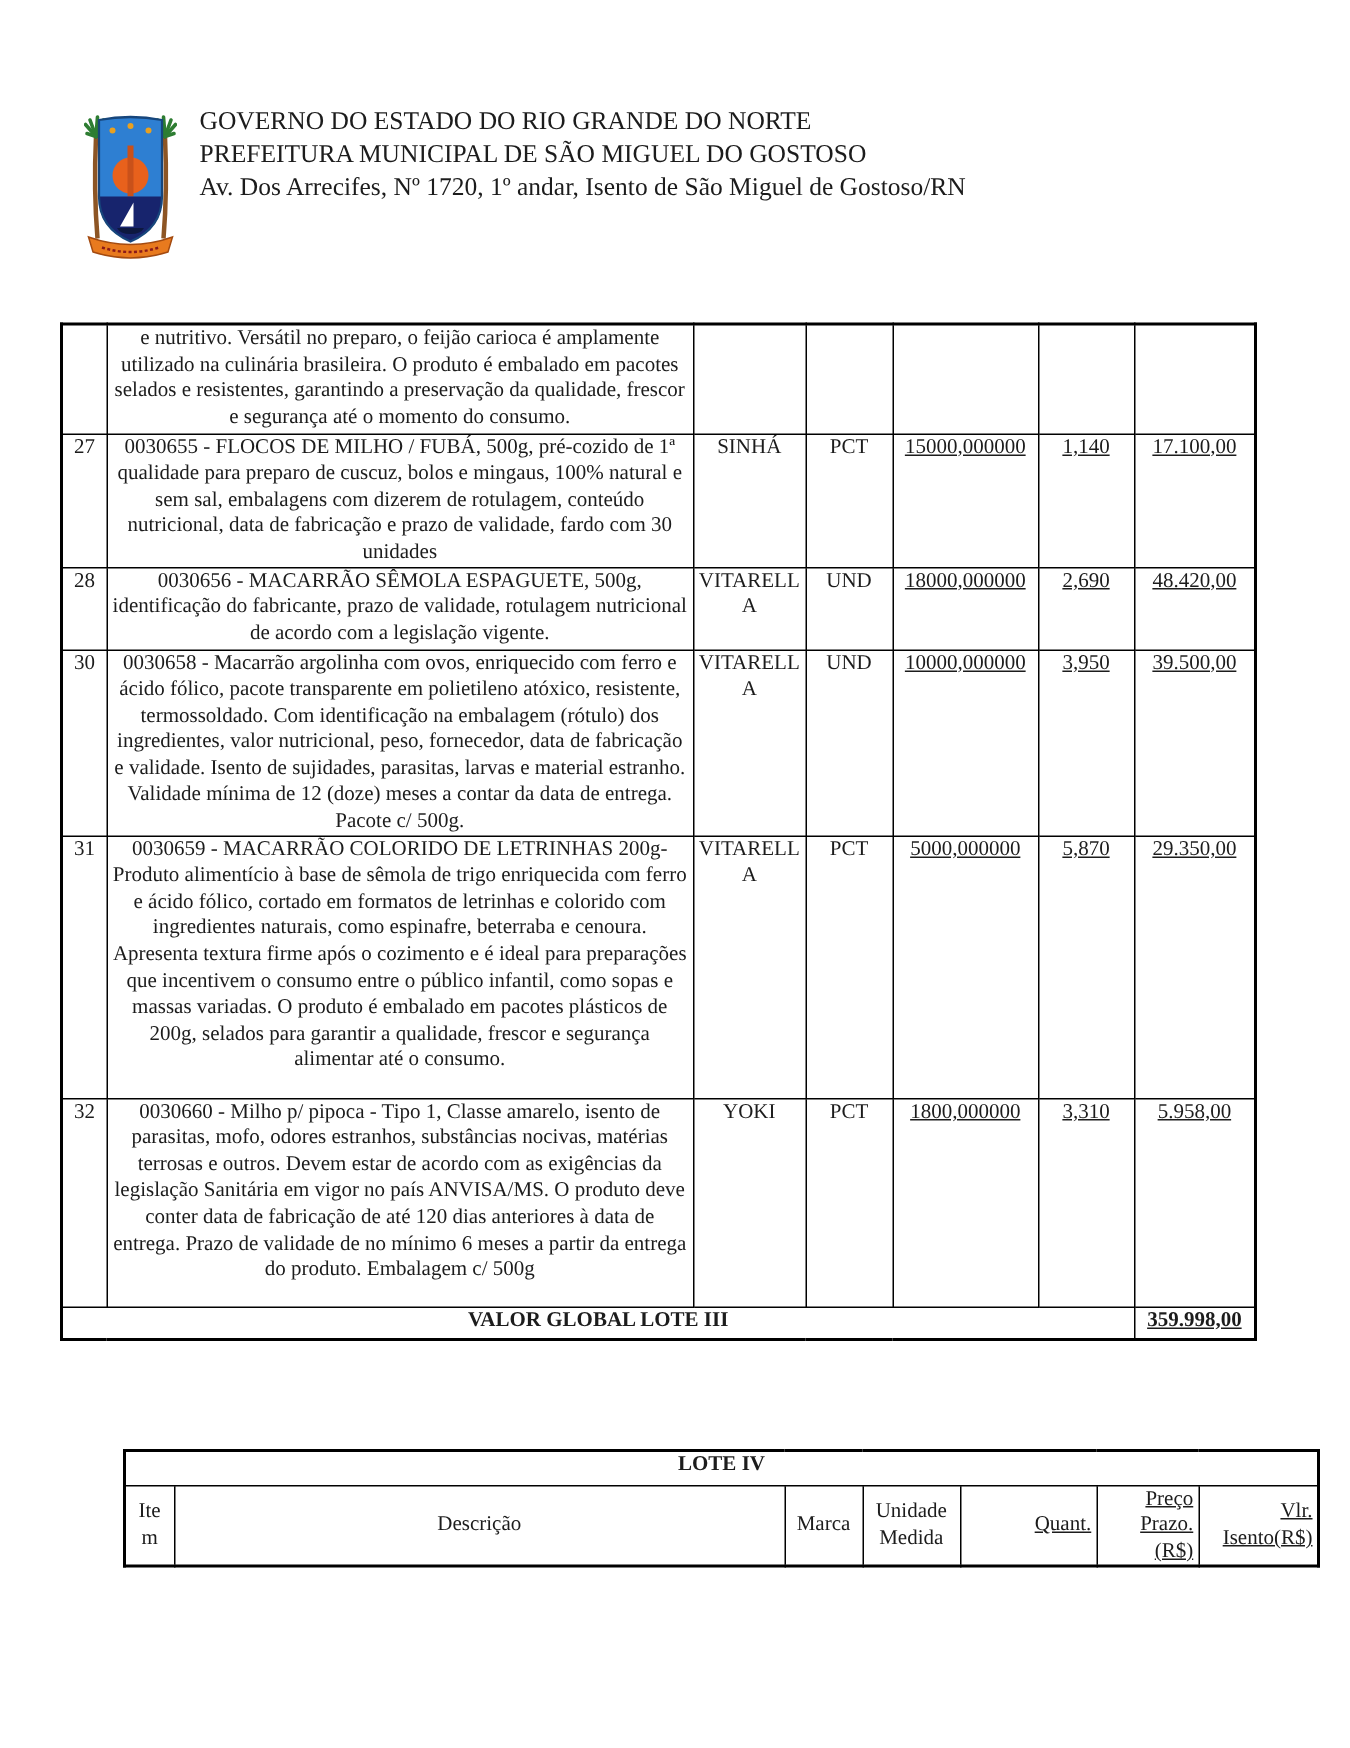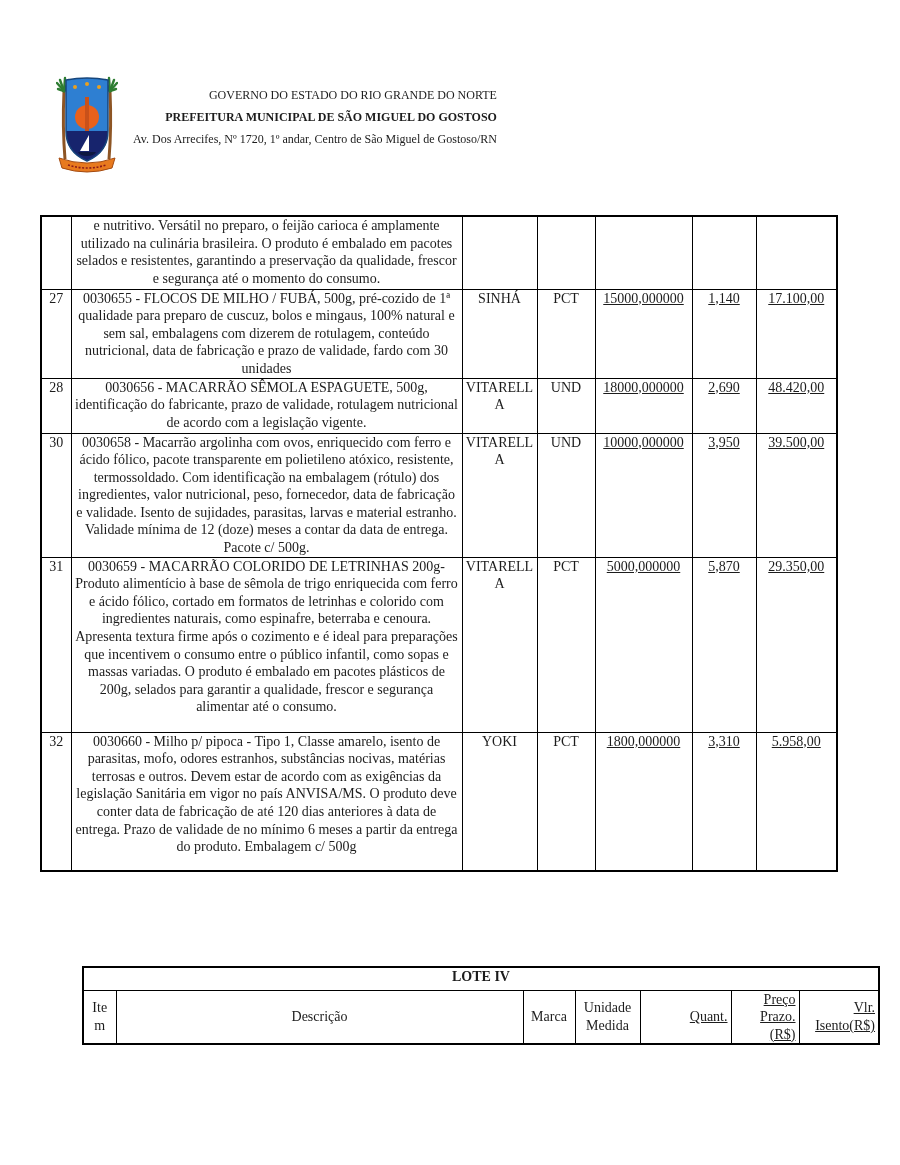--- a/index.html
+++ b/index.html
@@ -3,22 +3,22 @@
 <meta charset="utf-8">
 <style>
   html,body{margin:0;padding:0;}
   body{
     width:900px;height:1165px;background:#ffffff;position:relative;
     font-family:"Liberation Serif", serif;color:#1c1c1c;
     -webkit-font-smoothing:antialiased;
   }
   
   .logo{position:absolute;left:56px;top:73px;}
-  .letterhead{position:absolute;left:133px;top:84px;font-size:12px;line-height:22px;white-space:nowrap;text-align:right;}
-  .letterhead .bold-line{font-weight:bold;}
+  .letterhead{position:absolute;left:133px;top:70px;font-size:17px;line-height:22px;white-space:nowrap;}
+  .letterhead .bold-line{font-weight:normal;}
   
   table.doc{
     position:absolute;left:40px;border-collapse:collapse;table-layout:fixed;
     width:797px;font-size:14px;line-height:17.6px;
     border:2px solid #000;
   }
   table.doc td{
     border:1px solid #000;padding:0 3px;vertical-align:top;
     word-wrap:break-word;overflow:hidden;text-align:center;
   }
@@ -75,21 +75,21 @@
   <g>
     <path d="M3,85 Q31,95 59,85 L56,95 Q31,103 6,95 Z" stroke-width="1" fill="#e87a1e"></path>
     <path d="M3,85 Q31,95 59,85 L56,95 Q31,103 6,95 Z" fill="none" stroke-width="1" stroke="#a34a10"></path>
     <path d="M12,92 Q31,98 50,92" fill="none" stroke-width="1.6" stroke-dasharray="2 1.6" stroke="#8b1a1a"></path>
   </g>
 </svg>
 
 <div class="letterhead">
   <div>GOVERNO DO ESTADO DO RIO GRANDE DO NORTE</div>
   <div class="bold-line">PREFEITURA MUNICIPAL DE SÃO MIGUEL DO GOSTOSO</div>
-  <div>Av. Dos Arrecifes, Nº 1720, 1º andar, Centro de São Miguel de Gostoso/RN</div>
+  <div>Av. Dos Arrecifes, Nº 1720, 1º andar, Isento de São Miguel de Gostoso/RN</div>
 </div>
 
 <table class="doc" id="lote3-table">
   <colgroup>
     <col style="width:30px">
       <col style="width:391px">
       <col style="width:75px">
     <col style="width:58px">
       <col style="width:97px">
       <col style="width:64px">
@@ -143,20 +143,24 @@
     </tr>
     <tr style="height:139px">
       <td>32</td>
       <td>0030660 - Milho p/ pipoca - Tipo 1, Classe amarelo, isento de parasitas, mofo, odores estranhos, substâncias nocivas, matérias terrosas e outros. Devem estar de acordo com as exigências da legislação Sanitária em vigor no país ANVISA/MS. O produto deve conter data de fabricação de até 120 dias anteriores à data de entrega. Prazo de validade de no mínimo 6 meses a partir da entrega do produto. Embalagem c/ 500g</td>
       <td>YOKI</td>
       <td>PCT</td>
       <td class="num">1800,000000</td>
       <td class="num">3,310</td>
       <td class="num">5.958,00</td>
     </tr>
+    <tr class="footer-row" style="height:22px">
+      <td colspan="6">VALOR GLOBAL LOTE III</td>
+      <td class="num">359.998,00</td>
+    </tr>
   </tbody>
 </table>
 
 <table class="doc" id="lote4-table">
   <colgroup>
     <col style="width:33px">
       <col style="width:407px">
       <col style="width:52px">
     <col style="width:65px">
       <col style="width:91px">

